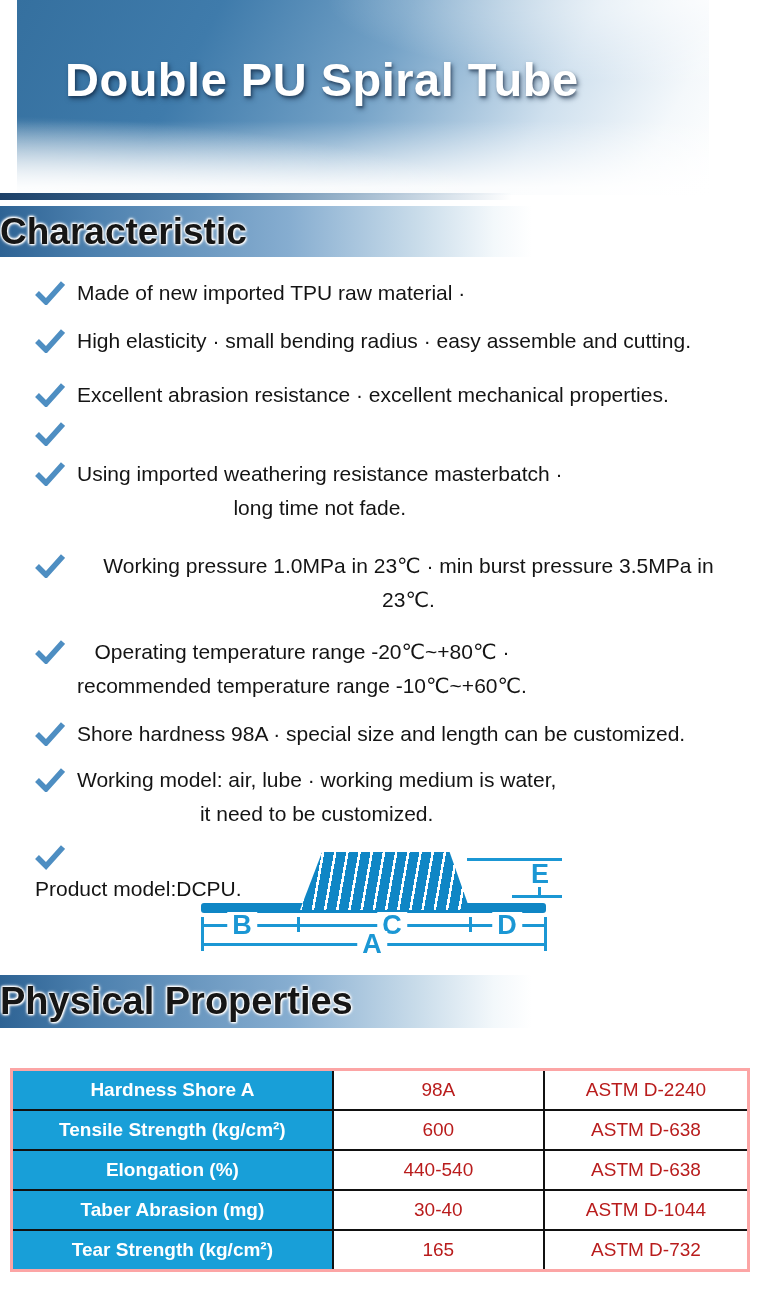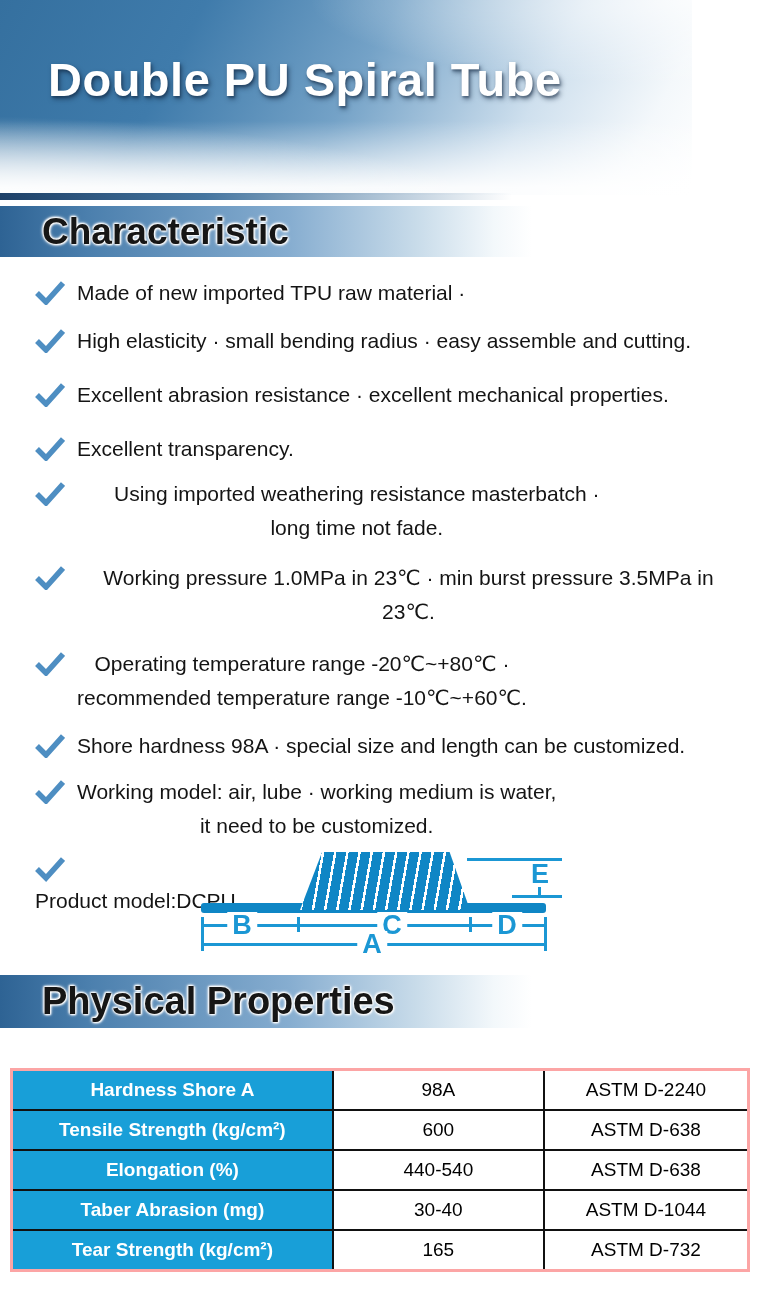--- a/index.html
+++ b/index.html
@@ -3,21 +3,21 @@
 <meta charset="utf-8">
 <style>
   html,body{margin:0;padding:0;background:#fff;}
   .page{
     position:relative;width:760px;height:1310px;margin:0 auto;
     background:#ffffff;overflow:hidden;
     font-family:"Liberation Sans","DejaVu Sans",sans-serif;
   }
   
   .banner{
-    position:absolute;left:0;top:0;width:692px;height:195px;
+    position:absolute;left:17px;top:0;width:692px;height:195px;
     background:
       radial-gradient(120% 95% at 100% 0%, rgba(255,255,255,.78) 0%, rgba(255,255,255,0) 46%),
       radial-gradient(150% 130% at -8% 140%, rgba(255,255,255,.97) 28%, rgba(255,255,255,0) 62%),
       linear-gradient(to bottom, rgba(255,255,255,0) 62%, rgba(255,255,255,.92) 96%),
       linear-gradient(118deg, #35709f 0%, #3f7bab 26%, #74a2c7 50%, #cfe0ee 74%, #f4f8fb 90%, #ffffff 100%);
   }
   .banner h1{
     position:absolute;left:48px;top:52px;margin:0;
     font-size:47px;font-weight:bold;letter-spacing:.5px;color:#ffffff;
     text-shadow:2px 3px 5px rgba(15,35,60,.55), 1px 2px 2px rgba(15,35,60,.35);
@@ -25,21 +25,21 @@
   
   .strip{
     position:absolute;left:0;top:193px;width:512px;height:7px;
     background:linear-gradient(to right,#1d4067 0%,#45759f 40%,rgba(236,243,248,0) 100%);
   }
   .section-bar{
     position:absolute;left:0;width:760px;
     background:linear-gradient(to right,#2e6394 0%,#4c80ae 12%,#86add0 38%,#c9dcea 55%,#f3f8fb 65%,#ffffff 70%);
   }
   .section-bar span{
-    display:block;padding-left:42px;
+    display:block;
     font-weight:bold;color:#161616;
     text-shadow:0 0 2px #fff,0 0 3px #fff,0 0 4px #fff,1px 1px 2px #fff,-1px -1px 2px #fff;
   }
   .char-bar{top:206px;height:51px;}
   .char-bar span{font-size:37px;line-height:51px;}
   .phys-bar{top:975px;height:53px;}
   .phys-bar span{font-size:38px;line-height:53px;}
   
   .features{
     position:absolute;left:35px;top:276px;width:705px;
@@ -77,21 +77,21 @@
   .lbl-d{left:327px;top:67px;} .lbl-a{left:192px;top:86px;}
   .lbl-e{left:360px;top:16px;padding:0 2px;}
   
   .props{
     position:absolute;left:10px;top:1068px;width:740px;
     border-collapse:collapse;border:3px solid #fca5a5;
     font-size:19px;table-layout:fixed;
   }
   .props td{
     border:2px solid #111;height:38px;text-align:center;vertical-align:middle;
-    color:#000000;background:#fff;padding:0 4px;
+    color:#b91c1c;background:#fff;padding:0 4px;
   }
   .props td.prop{background:#189fd8;color:#ffffff;font-weight:bold;width:44%;}
   .props td.val{width:28.5%;}
   .props td.std{width:27.5%;}
 </style>
 </head>
 <body>
 
 <div class="page">
 
@@ -111,33 +111,32 @@
           <polyline points="2,12 11,21 28,2" fill="none" stroke="#4e8ec2" stroke-width="5.5"></polyline>
         </svg>
       <div class="ftext"><span class="l1">Made of new imported TPU raw material ·</span></div>
     </li>
     <li style="margin-bottom:20px;">
       <svg class="check" width="30" height="24" viewBox="0 0 30 24">
           <polyline points="2,12 11,21 28,2" fill="none" stroke="#4e8ec2" stroke-width="5.5"></polyline>
         </svg>
       <div class="ftext"><span class="l1">High elasticity · small bending radius · easy assemble and cutting.</span></div>
     </li>
-    <li style="margin-bottom:20px;">
+    <li style="margin-bottom:5px;">
       <svg class="check" width="30" height="24" viewBox="0 0 30 24">
           <polyline points="2,12 11,21 28,2" fill="none" stroke="#4e8ec2" stroke-width="5.5"></polyline>
         </svg>
       <div class="ftext"><span class="l1">Excellent abrasion resistance · excellent mechanical properties.</span></div>
     </li>
     <li style="margin-bottom:11px;">
       <svg class="check" width="30" height="24" viewBox="0 0 30 24">
           <polyline points="2,12 11,21 28,2" fill="none" stroke="#4e8ec2" stroke-width="5.5"></polyline>
         </svg>
-      <div class="ftext"><span class="l1">Excellent transparency.</span></div>
-    </li>
-    <li style="margin-bottom:16px;gap:37px;">
+    </li>
+    <li style="margin-bottom:24px;">
       <svg class="check" width="30" height="24" viewBox="0 0 30 24">
           <polyline points="2,12 11,21 28,2" fill="none" stroke="#4e8ec2" stroke-width="5.5"></polyline>
         </svg>
       <div class="ftext"><span class="l1">Using imported weathering resistance masterbatch ·</span><span class="l2">long time not fade.</span></div>
     </li>
     <li style="margin-bottom:18px;">
       <svg class="check" width="30" height="24" viewBox="0 0 30 24">
           <polyline points="2,12 11,21 28,2" fill="none" stroke="#4e8ec2" stroke-width="5.5"></polyline>
         </svg>
       <div class="ftext"><span class="l1">Working pressure 1.0MPa in 23℃ · min burst pressure 3.5MPa in 23℃.</span></div>

